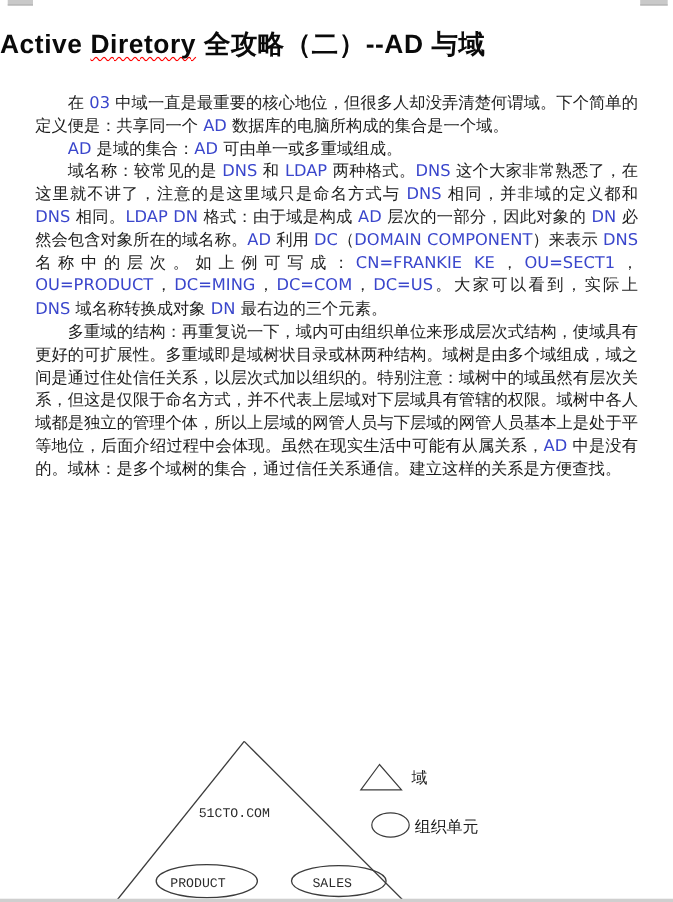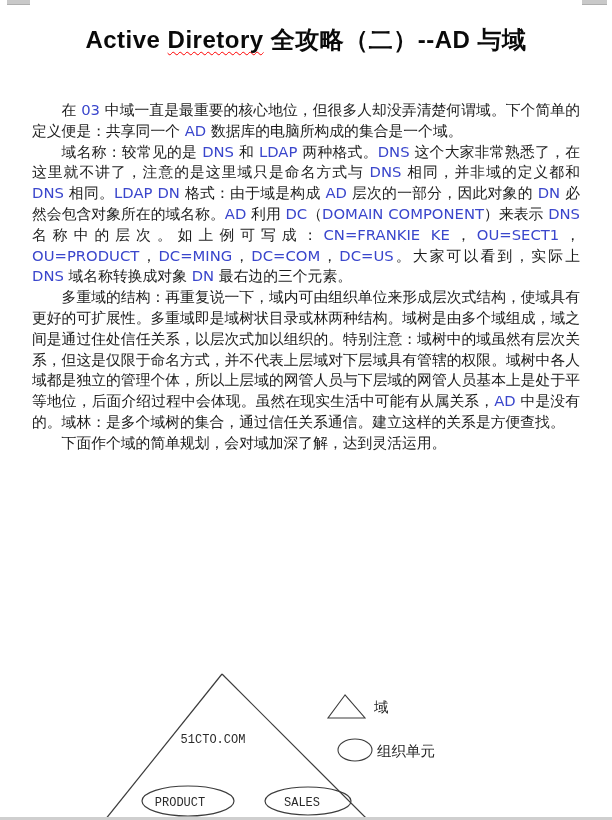--- a/index.html
+++ b/index.html
@@ -11,38 +11,38 @@
     font-family:"DejaVu Sans",sans-serif;
   }
   .corner-mark{
     position:absolute;top:0;height:4px;
     background:#c9c9c9;border-bottom:1px solid #aeaeae;
   }
   .corner-mark.left{left:7px;width:23px;}
   .corner-mark.right{left:582px;width:25px;}
   .doc-title{
     position:absolute;left:0;top:8px;width:612px;
-    text-align:center;
+    text-align:left;
     font-family:"Liberation Sans","DejaVu Sans",sans-serif;
     font-weight:bold;
     font-size:24px;
     color:#0a0a0a;
     letter-spacing:0.5px;
     white-space:nowrap;
   }
   .misspelled{
     text-decoration-line:underline;
     text-decoration-style:wavy;
     text-decoration-color:var(--wavy,#ff0000);
     text-decoration-thickness:1px;
     text-underline-offset:3px;
     text-decoration-skip-ink:none;
   }
   .body-text{
-    position:absolute;left:32px;top:100px;width:548px;
+    position:absolute;left:32px;top:84px;width:548px;
     font-size:14.8px;
     line-height:20.8px;
     color:#1c1c1c;
     text-align:justify;
   }
   .body-text p{
     margin:0;
     text-indent:2em;
   }
   .latin{color:var(--latin,#3a46cc);}
@@ -58,23 +58,23 @@
 </head>
 <body>
 
 <div class="corner-mark left"></div>
 <div class="corner-mark right"></div>
 
 <h1 class="doc-title"><span>Active </span><span class="misspelled">Diretory</span><span> 全攻略（二）--AD 与域</span></h1>
 
 <div class="body-text">
   <p class="autocolor">在 <span class="latin">03</span> 中域一直是最重要的核心地位，但很多人却没弄清楚何谓域。下个简单的定义便是：共享同一个 <span class="latin">AD</span> 数据库的电脑所构成的集合是一个域。</p>
+  <p class="autocolor"><span class="latin">AD</span> 是域的集合：<span class="latin">AD</span> 可由单一或多重域组成。</p>
   <p class="autocolor">域名称：较常见的是 <span class="latin">DNS</span> 和 <span class="latin">LDAP</span> 两种格式。<span class="latin">DNS</span> 这个大家非常熟悉了，在这里就不讲了，注意的是这里域只是命名方式与 <span class="latin">DNS</span> 相同，并非域的定义都和 <span class="latin">DNS</span> 相同。<span class="latin">LDAP</span> <span class="latin">DN</span> 格式：由于域是构成 <span class="latin">AD</span> 层次的一部分，因此对象的 <span class="latin">DN</span> 必然会包含对象所在的域名称。<span class="latin">AD</span> 利用 <span class="latin">DC</span>（<span class="latin">DOMAIN</span> <span class="latin">COMPONENT</span>）来表示 <span class="latin">DNS</span> 名称中的层次。如上例可写成：<span class="latin">CN=FRANKIE</span> <span class="latin">KE</span>，<span class="latin">OU=SECT1</span>，<span class="latin">OU=PRODUCT</span>，<span class="latin">DC=MING</span>，<span class="latin">DC=COM</span>，<span class="latin">DC=US</span>。大家可以看到，实际上 <span class="latin">DNS</span> 域名称转换成对象 <span class="latin">DN</span> 最右边的三个元素。</p>
   <p class="autocolor">多重域的结构：再重复说一下，域内可由组织单位来形成层次式结构，使域具有更好的可扩展性。多重域即是域树状目录或林两种结构。域树是由多个域组成，域之间是通过住处信任关系，以层次式加以组织的。特别注意：域树中的域虽然有层次关系，但这是仅限于命名方式，并不代表上层域对下层域具有管辖的权限。域树中各人域都是独立的管理个体，所以上层域的网管人员与下层域的网管人员基本上是处于平等地位，后面介绍过程中会体现。虽然在现实生活中可能有从属关系，<span class="latin">AD</span> 中是没有的。域林：是多个域树的集合，通过信任关系通信。建立这样的关系是方便查找。</p>
-  <p class="autocolor">下面作个域的简单规划，会对域加深了解，达到灵活运用。</p>
 </div>
 
 <div class="diagram">
   <svg width="612" height="160" viewBox="0 660 612 160" xmlns="http://www.w3.org/2000/svg">
 
     <g>
       <line x1="222" y1="674" x2="105" y2="820" stroke="#3c3c3c" stroke-width="1.2" fill="none"></line>
       <line x1="222" y1="674" x2="368" y2="820" stroke="#3c3c3c" stroke-width="1.2" fill="none"></line>
     </g>
     <text x="213" y="743" text-anchor="middle" font-family="Liberation Mono, DejaVu Sans Mono, monospace" font-size="12" fill="#2a2a2a">51CTO.COM</text>

